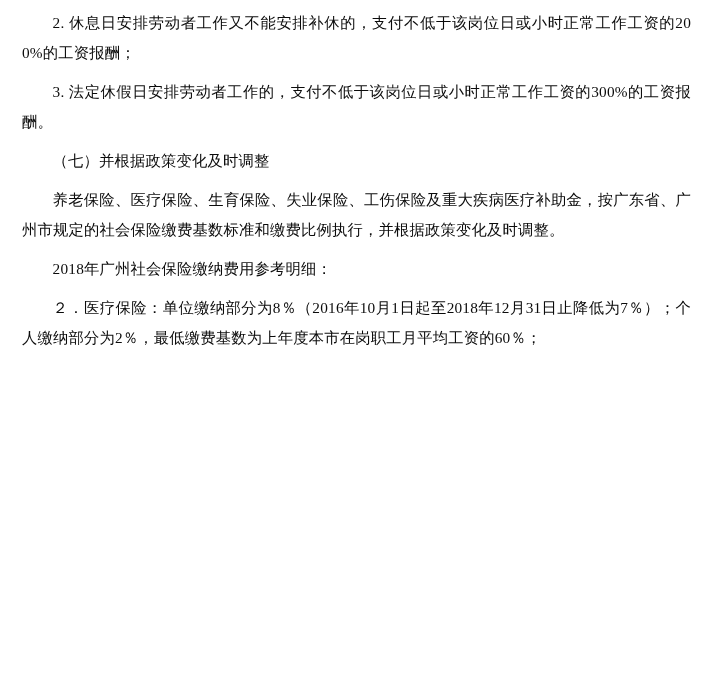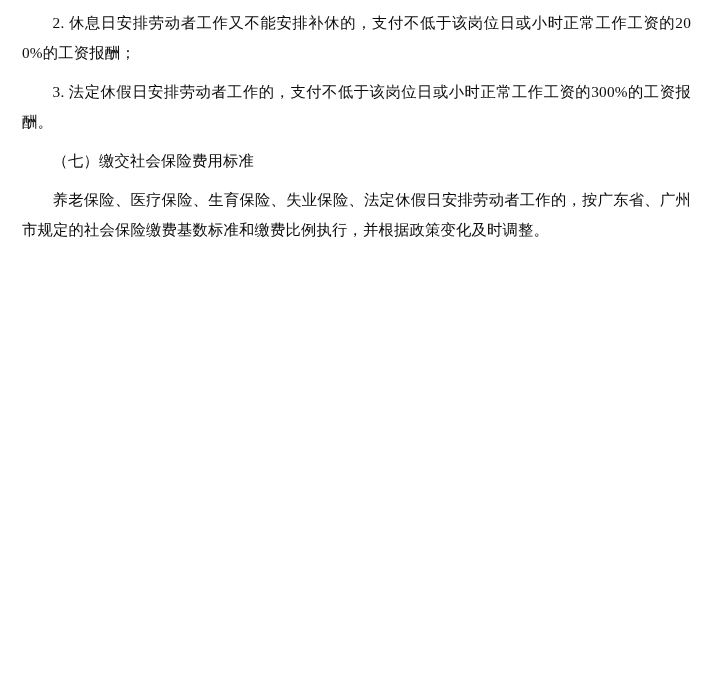--- a/index.html
+++ b/index.html
@@ -34,15 +34,17 @@
   .indent {
     text-indent: 2em;
   }
 </style>
 </head>
 <body>
 
 <div class="page">
   <p class="para indent">2. 休息日安排劳动者工作又不能安排补休的，支付不低于该岗位日或小时正常工作工资的200%的工资报酬；</p>
   <p class="para indent">3. 法定休假日安排劳动者工作的，支付不低于该岗位日或小时正常工作工资的300%的工资报酬。</p>
-  <p class="para indent">（七）缴交社会保险费用标准</p>
-  <p class="para indent">养老保险、医疗保险、生育保险、失业保险、法定休假日安排劳动者工作的，按广东省、广州市规定的社会保险缴费基数标准和缴费比例执行，并根据政策变化及时调整。</p>
+  <p class="para indent">（七）并根据政策变化及时调整</p>
+  <p class="para indent">养老保险、医疗保险、生育保险、失业保险、工伤保险及重大疾病医疗补助金，按广东省、广州市规定的社会保险缴费基数标准和缴费比例执行，并根据政策变化及时调整。</p>
+  <p class="para indent">2018年广州社会保险缴纳费用参考明细：</p>
+  <p class="para indent">２．医疗保险：单位缴纳部分为8％（2016年10月1日起至2018年12月31日止降低为7％）；个人缴纳部分为2％，最低缴费基数为上年度本市在岗职工月平均工资的60％；</p>
 </div>
 
 </body></html>

